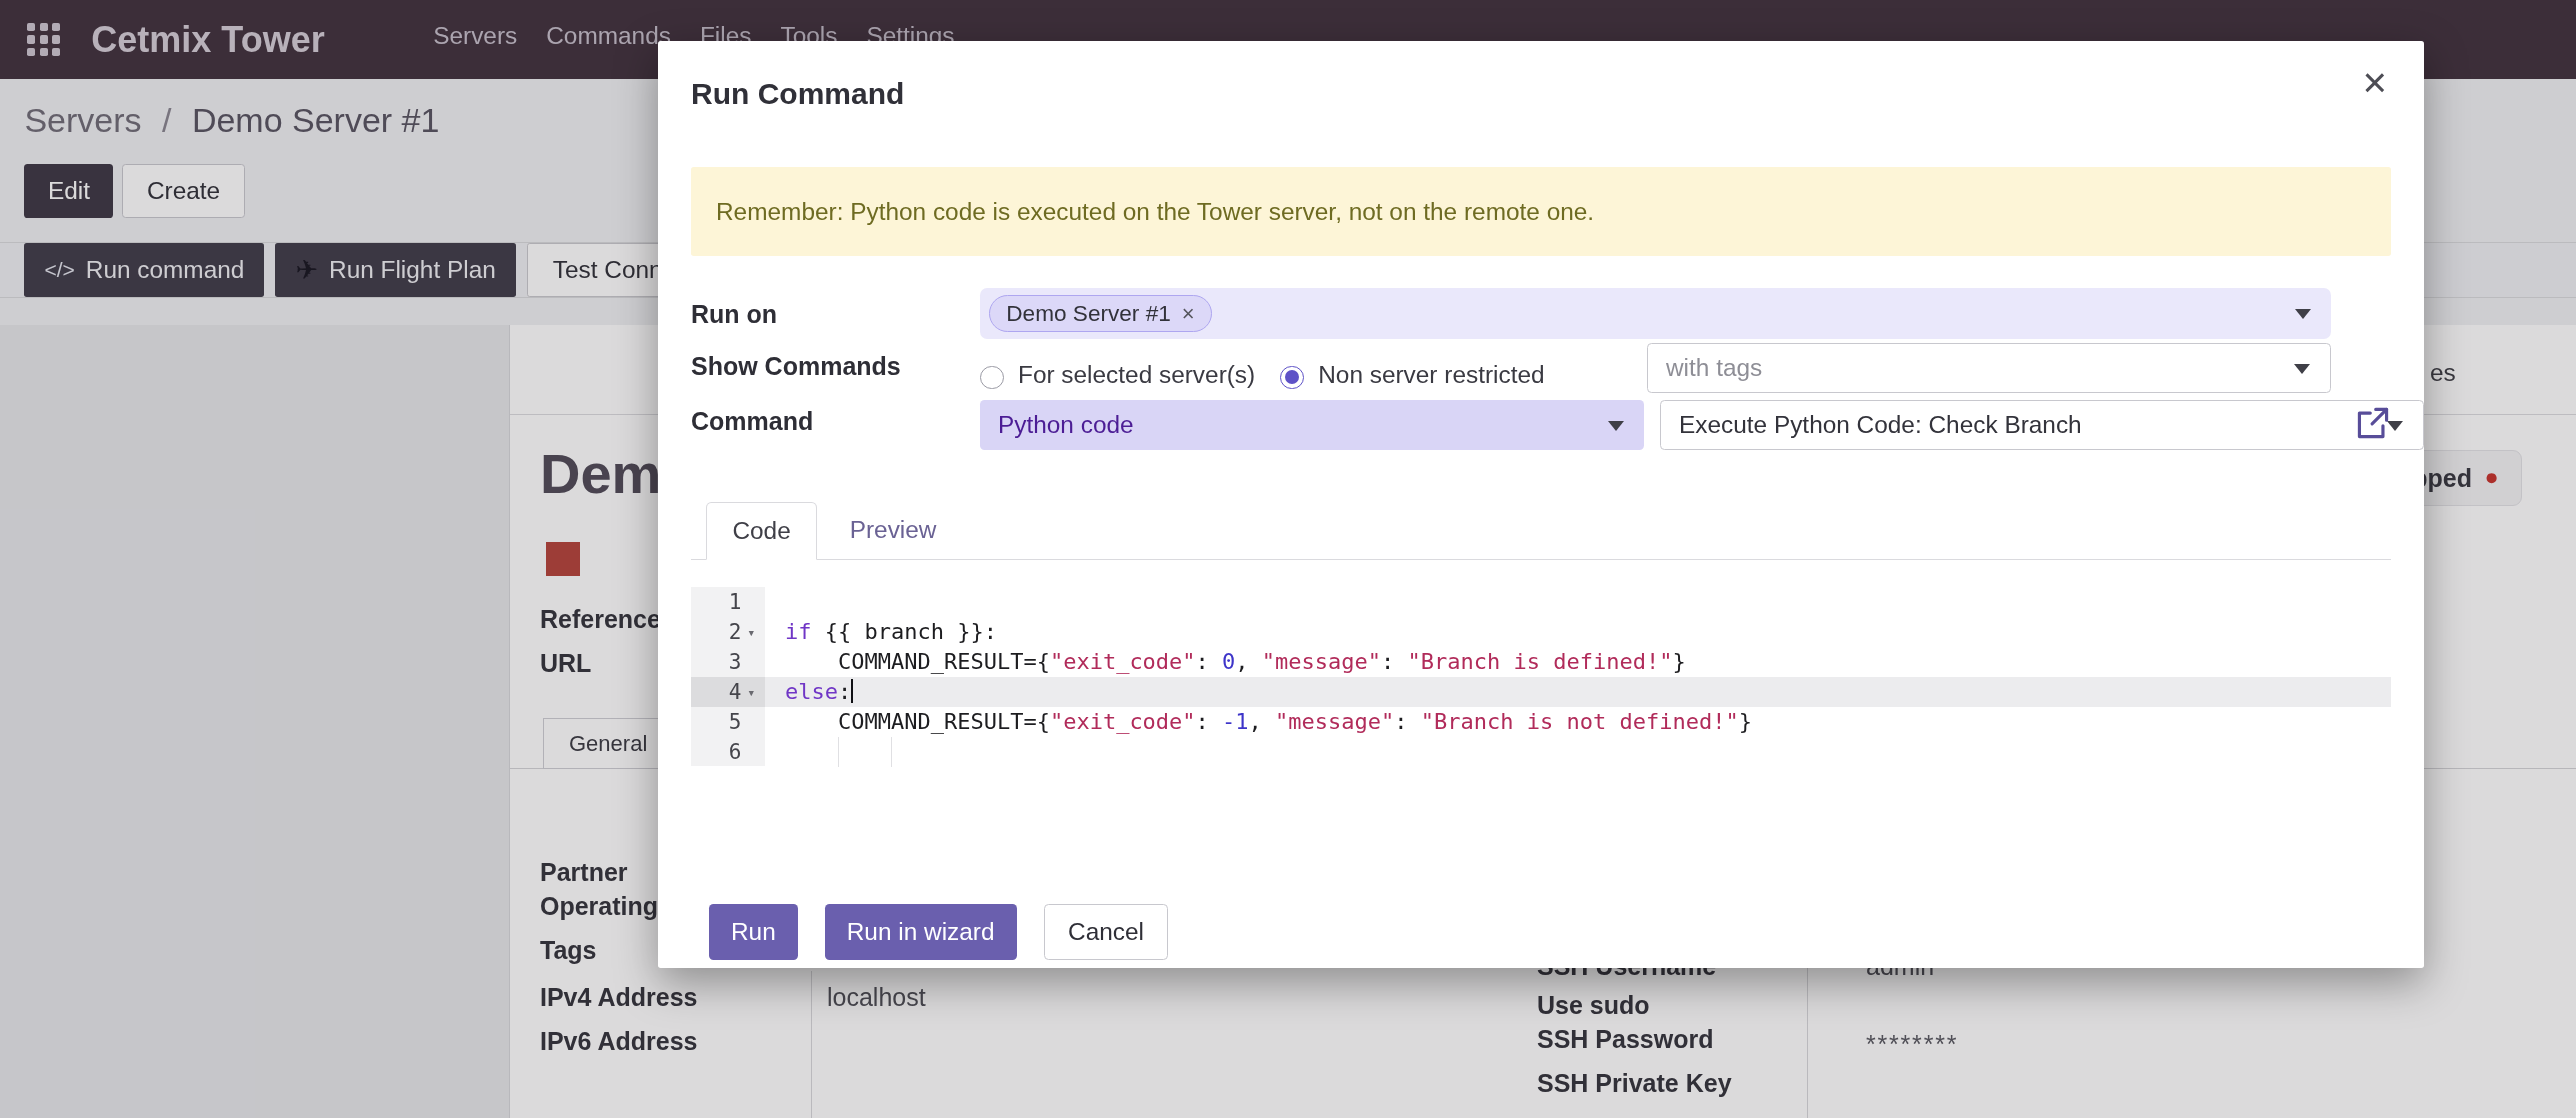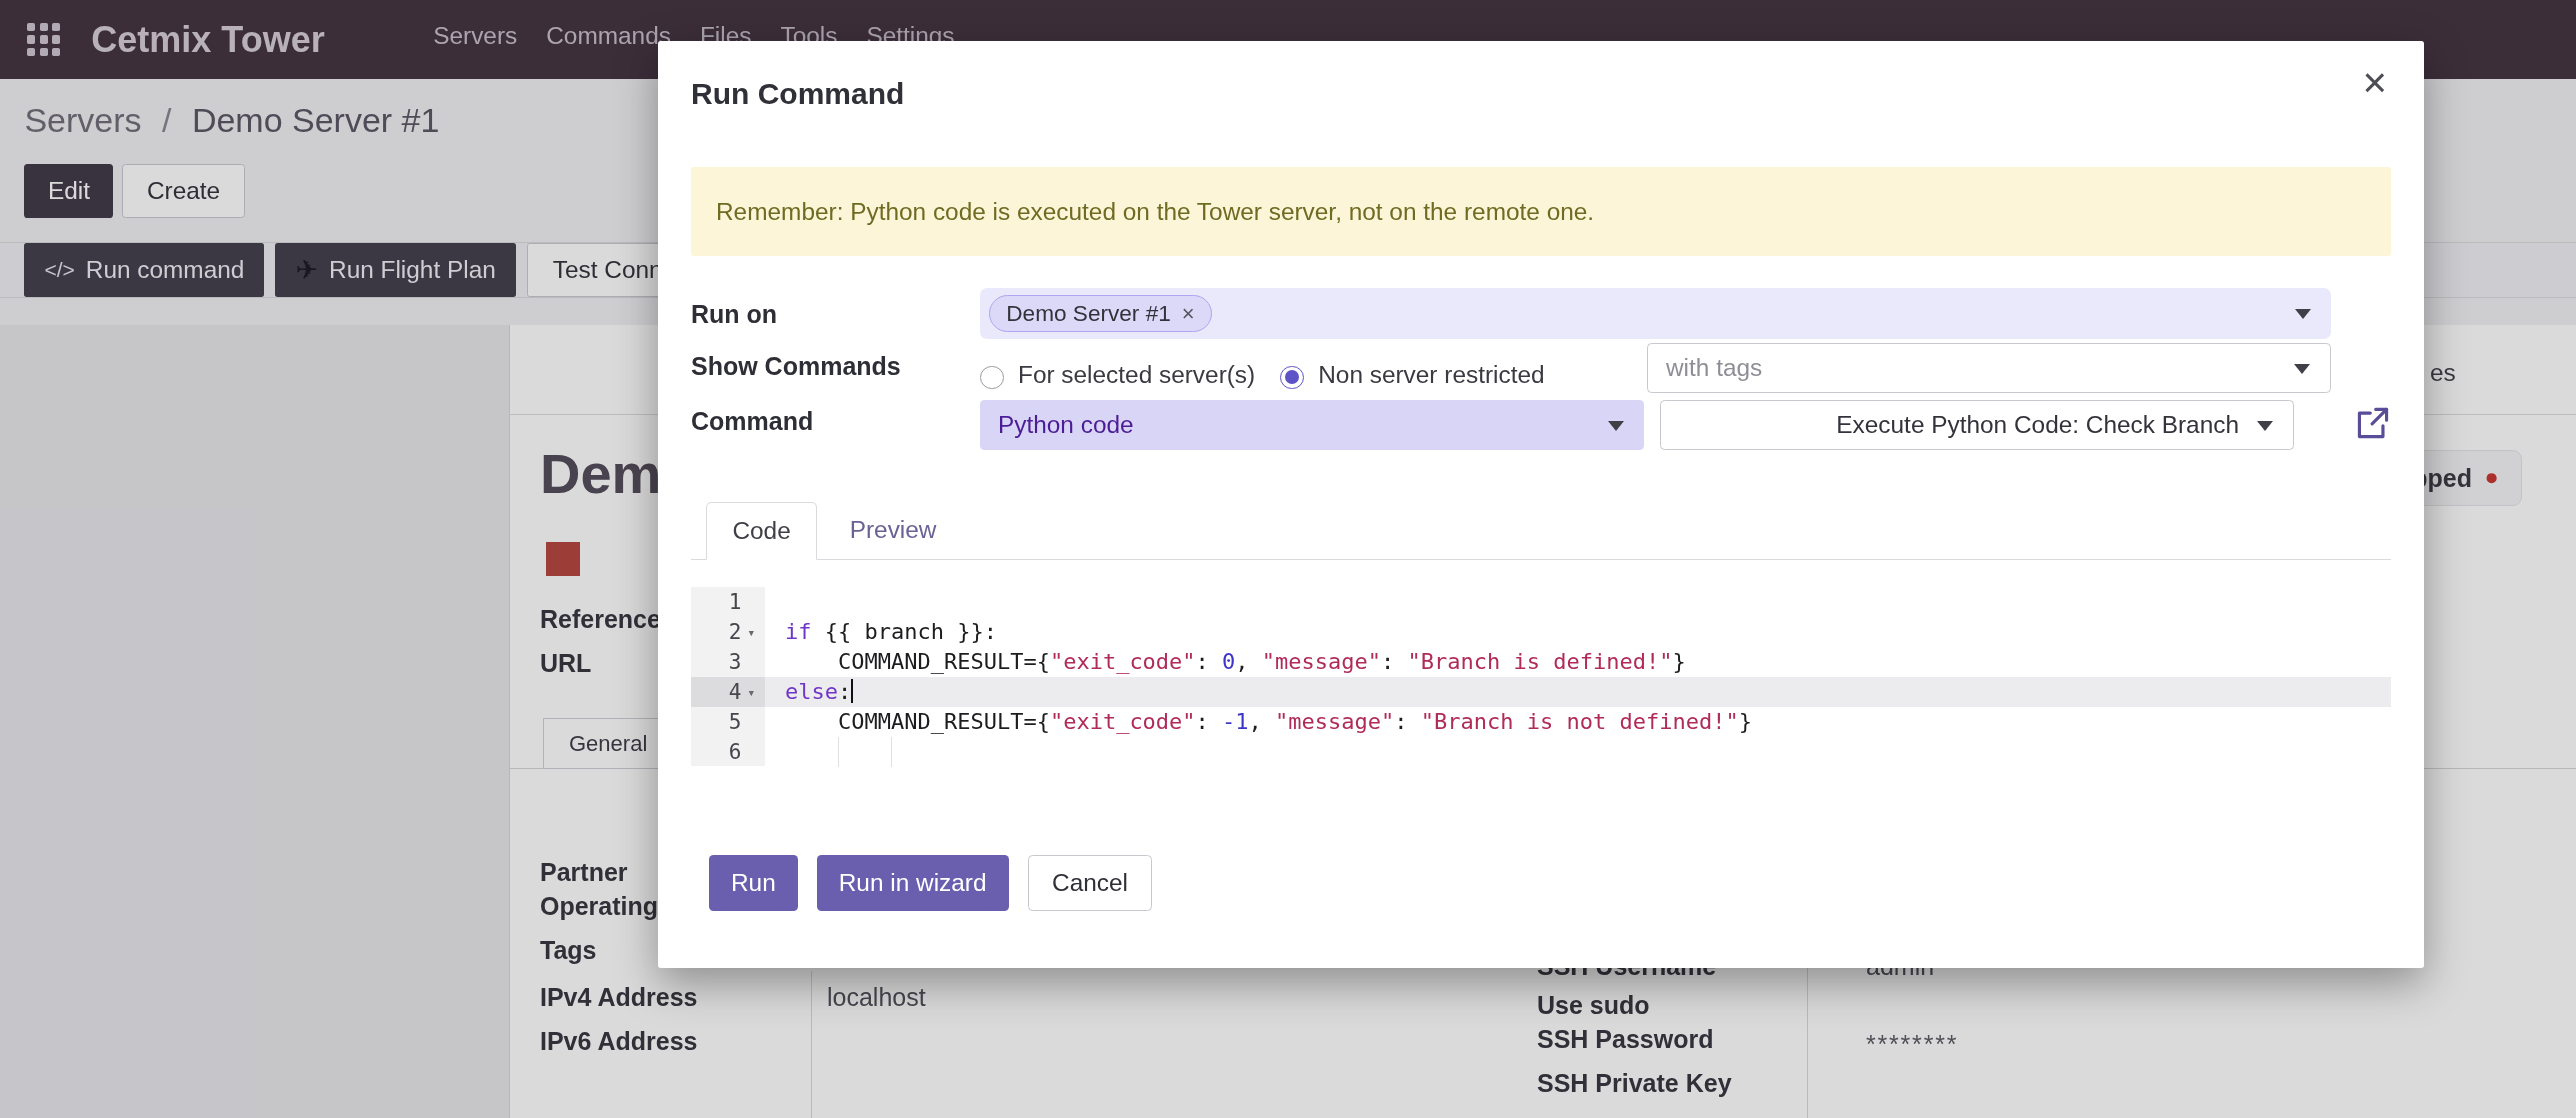--- a/index.html
+++ b/index.html
@@ -91,21 +91,21 @@
   .radio.checked{border-color:var(--radio-accent,#5e52c7);}
   .radio.checked::after{content:"";position:absolute;inset:3.6px;border-radius:50%;
                         background:var(--radio-accent,#5e52c7);}
   .radio-label{font-size:24.4px;color:#3a3a42;margin-left:14.5px;white-space:nowrap;}
   .radio2{margin-left:25px;}
   .select{position:absolute;height:50px;border:0.9px solid #c8c8ce;border-radius:4.5px;background:#fff;
           font-size:24.4px;color:#33333b;display:flex;align-items:center;
           padding:0 54px 0 18px;cursor:pointer;white-space:nowrap;overflow:hidden;}
   .tags-select{left:989px;top:302px;width:684px;color:#8e8e96;}
   .type-select{left:322px;top:359px;width:664px;background:var(--select-fill,#d9d5f6);border:none;color:#4c1d95;}
-  .cmd-select{left:1002px;top:359px;width:634px;justify-content:flex-end;}
+  .cmd-select{left:1002px;top:359px;width:764px;}
   .ext-link{position:absolute;left:1696px;top:363px;width:38px;height:38px;color:#584d99;cursor:pointer;}
   .tabs{position:absolute;left:33px;right:33px;top:461px;height:58px;border-bottom:0.9px solid #dadade;
         display:flex;padding-left:15.4px;gap:8px;}
   .tab{height:58px;line-height:56px;padding:0 25px;font-size:24.4px;color:#6a6294;cursor:pointer;}
   .tab.active{border:0.9px solid #dadade;border-bottom:0.9px solid #fff;border-radius:5.4px 5.4px 0 0;
               color:#3f3f47;background:#fff;margin-bottom:-0.9px;}
   .editor{position:absolute;left:33px;right:33px;top:546px;height:181px;
           font-family:"DejaVu Sans Mono",monospace;}
   .gutter{position:absolute;left:0;top:0;width:74px;height:179px;background:#f2f2f3;}
   .gutter-cell{height:30px;display:flex;align-items:center;justify-content:flex-end;
@@ -118,21 +118,21 @@
   .code-line.active{background:#ececee;}
   .tok-kw{color:var(--kw,#7036c6);}
   .tok-str{color:var(--str,#b12b5a);}
   .tok-num{color:var(--num,#3d34c9);}
   .tok-txt{color:#1d1d20;}
   .cursor{display:inline-block;width:1.8px;height:23.5px;background:#101014;vertical-align:-3.6px;}
   .code-line.guides::before,.code-line.guides::after{content:"";position:absolute;top:0;bottom:0;
              width:0.9px;background:#e0e0e3;}
   .code-line.guides::before{left:73px;}
   .code-line.guides::after{left:126px;}
-  .modal-footer{position:absolute;left:33px;top:814px;display:flex;gap:19px;padding-left:18px;}
+  .modal-footer{position:absolute;left:33px;top:863px;display:flex;gap:27px;padding-left:18px;}
   .btn.primary{background:var(--primary,#6a5fae);color:#fff;height:56px;padding:0 22px;border-radius:4.5px;}
   .btn.cancel{background:#fff;border:0.9px solid #c8c8ce;color:#2f2f37;height:56px;padding:0 23.5px;border-radius:4.5px;}
 </style>
 </head>
 <body>
 
 <div class="screen">
 
   <header class="navbar">
     <div class="apps-icon">

